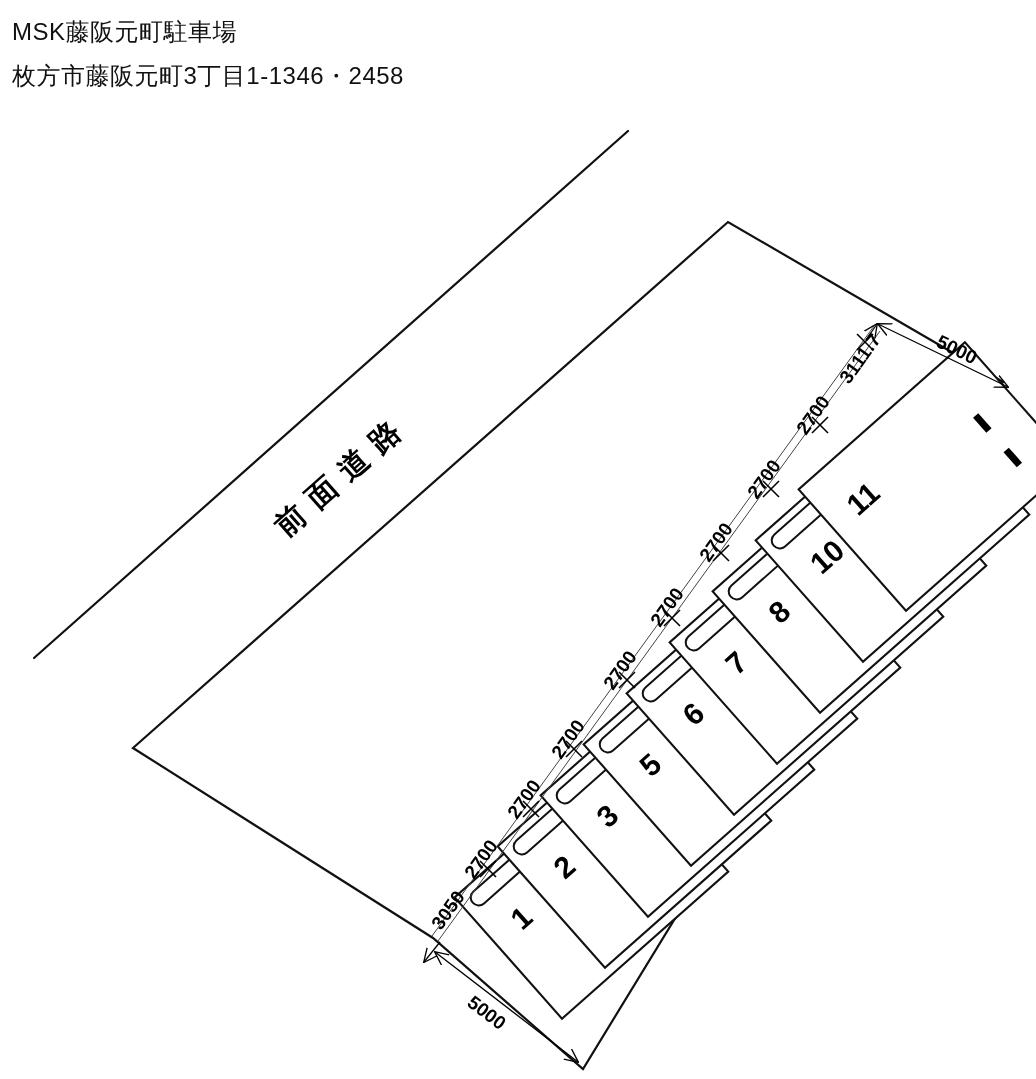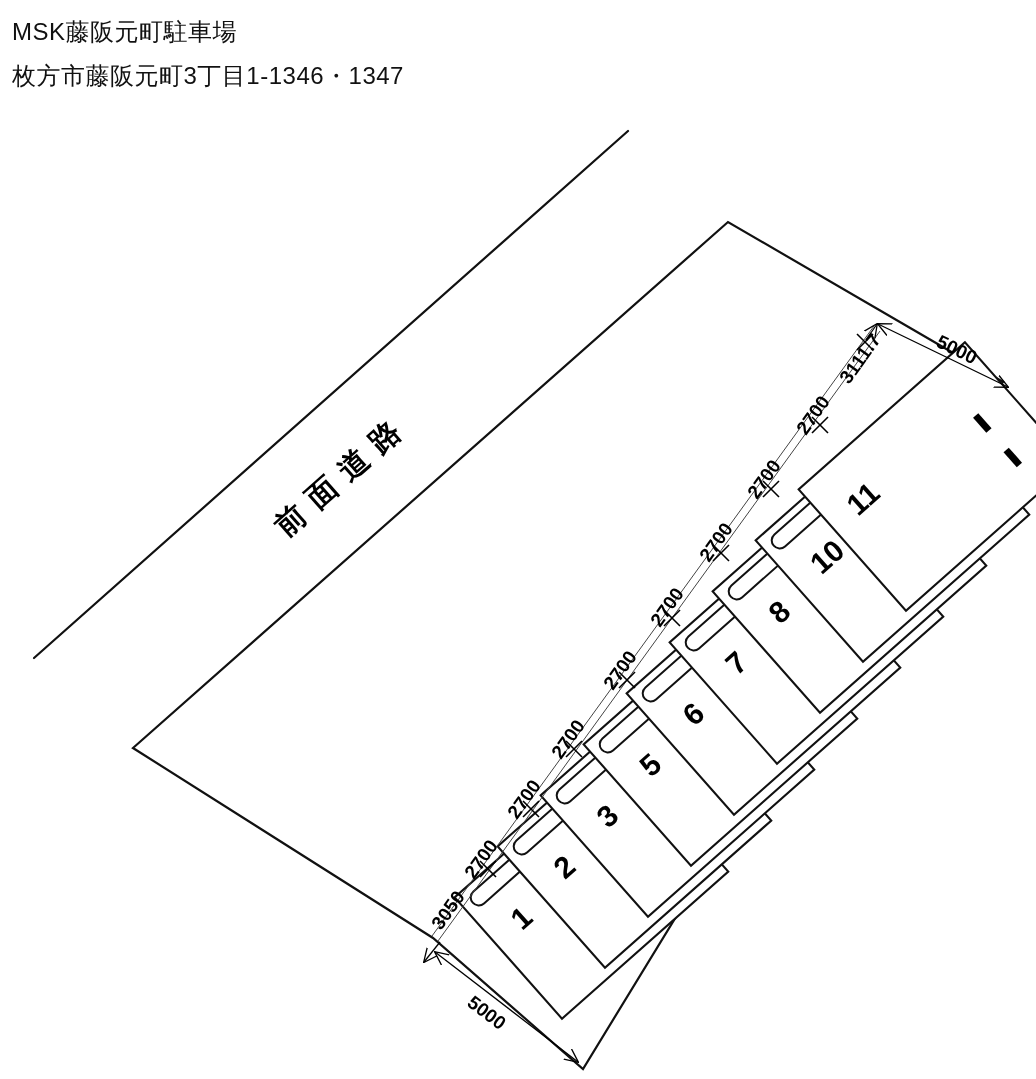--- a/index.html
+++ b/index.html
@@ -11,21 +11,21 @@
   text{font-family:"Liberation Sans","DejaVu Sans",sans-serif;fill:#000;}
   .stallnum{font-size:30px;font-weight:700;}
   .dimtxt{font-size:19px;font-weight:700;}
   .roadtxt{font-size:30px;font-weight:700;letter-spacing:12px;}
 </style>
 </head>
 <body>
 
 <div id="titleblock">
   <div class="line">MSK藤阪元町駐車場</div>
-  <div class="line">枚方市藤阪元町3丁目1-1346・1347</div>
+  <div class="line">枚方市藤阪元町3丁目1-1346・2458</div>
 </div>
 
 <svg id="plan" viewBox="0 0 1036 1079">
 
   <defs>
     <marker id="arrA" viewBox="0 0 12 12" refX="11" refY="6" markerWidth="11" markerHeight="11" orient="auto-start-reverse">
       <path d="M 0 0.6 L 11.5 6 L 0 11.4" fill="none" stroke="#000" stroke-width="1.1"></path>
     </marker>
     <marker id="arrB" viewBox="0 0 12 12" refX="11" refY="6" markerWidth="11" markerHeight="11" orient="auto-start-reverse">
       <path d="M 0 0.6 L 11.5 6 L 0 11.4" fill="none" stroke="#000" stroke-width="1.1"></path>

